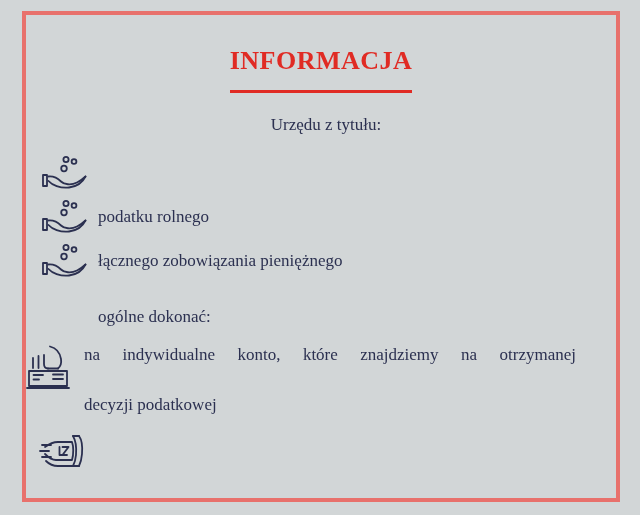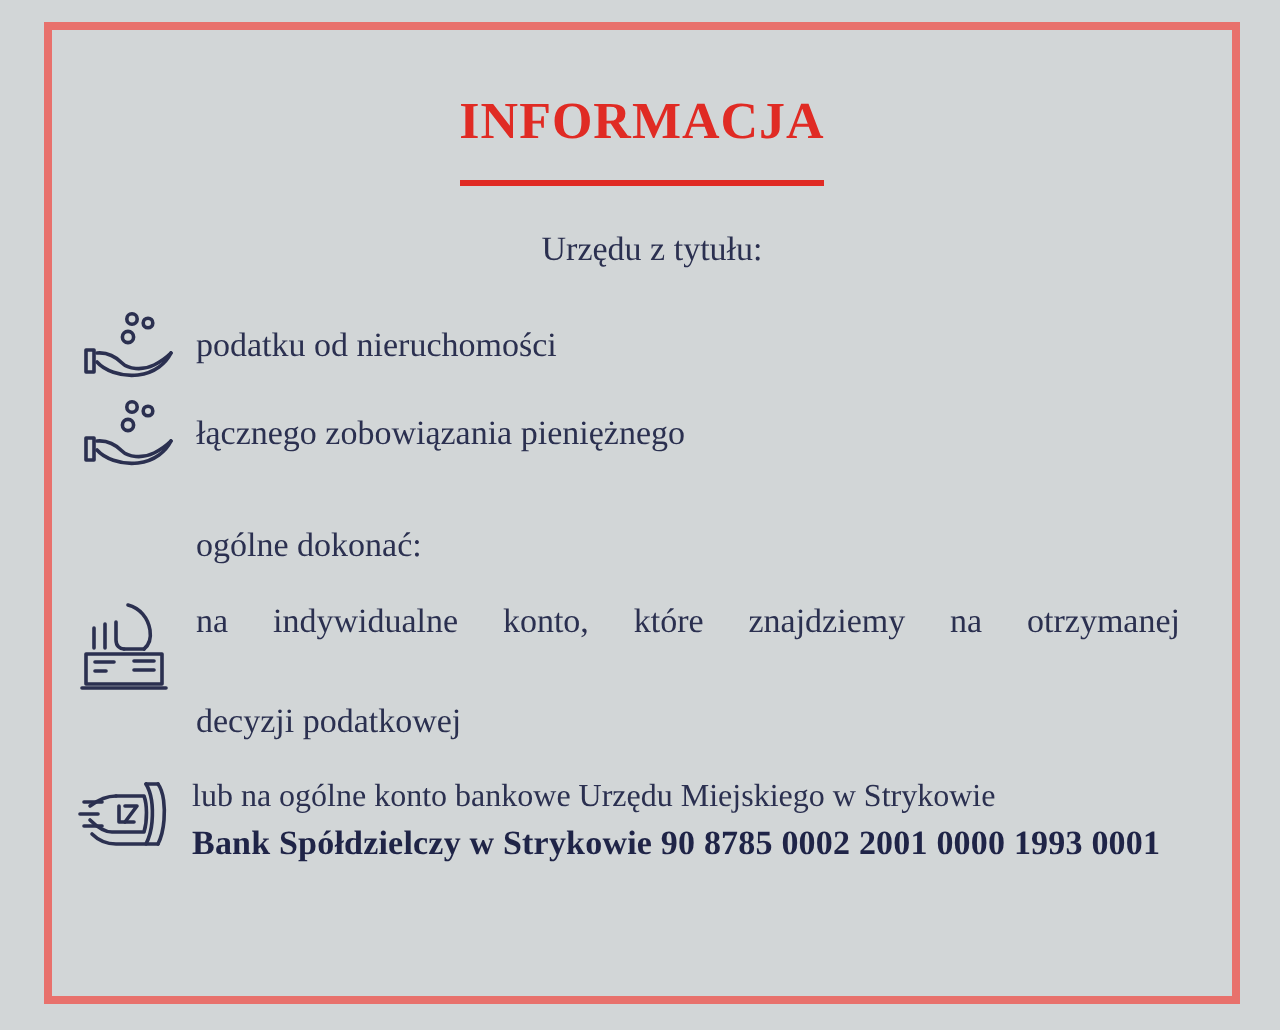--- a/index.html
+++ b/index.html
@@ -87,21 +87,21 @@
   .midtext {
     color: #2b3050;
     font-size: 17px;
     margin-top: 24px;
     margin-left: 72px;
   }
   .method {
     display: flex;
     align-items: flex-start;
     margin-top: 16px;
-    padding-left: 14px;
+    padding-left: 0;
   }
   .method .icon-box {
     height: 48px;
     min-width: 54px;
   }
   .method-text {
     color: #2b3050;
     font-size: 17px;
     line-height: 1.45;
     text-align: justify;
@@ -168,23 +168,37 @@
             <g fill="none" stroke="#2b3050" stroke-width="1.8" stroke-linecap="round" stroke-linejoin="round">
               <circle cx="26" cy="4.5" r="2.6"></circle>
               <circle cx="34" cy="6.5" r="2.4"></circle>
               <circle cx="24" cy="13.5" r="2.8"></circle>
               <path d="M3 20 L3 31 L7 31 L7 20 Z"></path>
               <path d="M8.5 21.5 C14 21 18 23.5 21 26.5 C24 29.5 31 30.5 37 27.5 C41 25.5 44 23 45.5 21.5"></path>
               <path d="M45.5 21.5 C43 26.5 37.5 31.5 29 32.5 C20 33.5 12 30 8.5 26"></path>
             </g>
           </svg>
         </span>
-        <span class="item-label">podatku od nieruchomości</span>
       </div>
 
+      <div class="list-item">
+        <span class="icon-box">
+          <svg width="50" height="36" viewBox="0 0 50 36">
+            <g fill="none" stroke="#2b3050" stroke-width="1.8" stroke-linecap="round" stroke-linejoin="round">
+              <circle cx="26" cy="4.5" r="2.6"></circle>
+              <circle cx="34" cy="6.5" r="2.4"></circle>
+              <circle cx="24" cy="13.5" r="2.8"></circle>
+              <path d="M3 20 L3 31 L7 31 L7 20 Z"></path>
+              <path d="M8.5 21.5 C14 21 18 23.5 21 26.5 C24 29.5 31 30.5 37 27.5 C41 25.5 44 23 45.5 21.5"></path>
+              <path d="M45.5 21.5 C43 26.5 37.5 31.5 29 32.5 C20 33.5 12 30 8.5 26"></path>
+            </g>
+          </svg>
+        </span>
+        <span class="item-label">podatku rolnego</span>
+      </div>
 
       <div class="list-item">
         <span class="icon-box">
           <svg width="50" height="36" viewBox="0 0 50 36">
             <g fill="none" stroke="#2b3050" stroke-width="1.8" stroke-linecap="round" stroke-linejoin="round">
               <circle cx="26" cy="4.5" r="2.6"></circle>
               <circle cx="34" cy="6.5" r="2.4"></circle>
               <circle cx="24" cy="13.5" r="2.8"></circle>
               <path d="M3 20 L3 31 L7 31 L7 20 Z"></path>
               <path d="M8.5 21.5 C14 21 18 23.5 21 26.5 C24 29.5 31 30.5 37 27.5 C41 25.5 44 23 45.5 21.5"></path>
@@ -234,20 +248,16 @@
             <path d="M22 10 L36 10 C37.5 14 37.8 22 36 28 L20 28 C16 28 12 25 9 22"></path>
             <path d="M22 10 C18 10 13 12 9 15"></path>
             <path d="M6 13 L15 13"></path>
             <path d="M4 19 L13 19"></path>
             <path d="M6 25 L15 25"></path>
             <path d="M23.5 15 L23.5 23 L31 23"></path>
             <path d="M26.5 15 L32.5 15 L26.5 23"></path>
           </g>
         </svg>
       </span>
-      <span class="bank-lines">
-        <div class="bank-line1">lub na ogólne konto bankowe Urzędu Miejskiego w Strykowie</div>
-        <div class="bank-line2">Bank Spółdzielczy w Strykowie 90 8785 0002 2001 0000 1993 0001</div>
-      </span>
     </div>
 
   </div>
 </div>
 
 </body></html>

